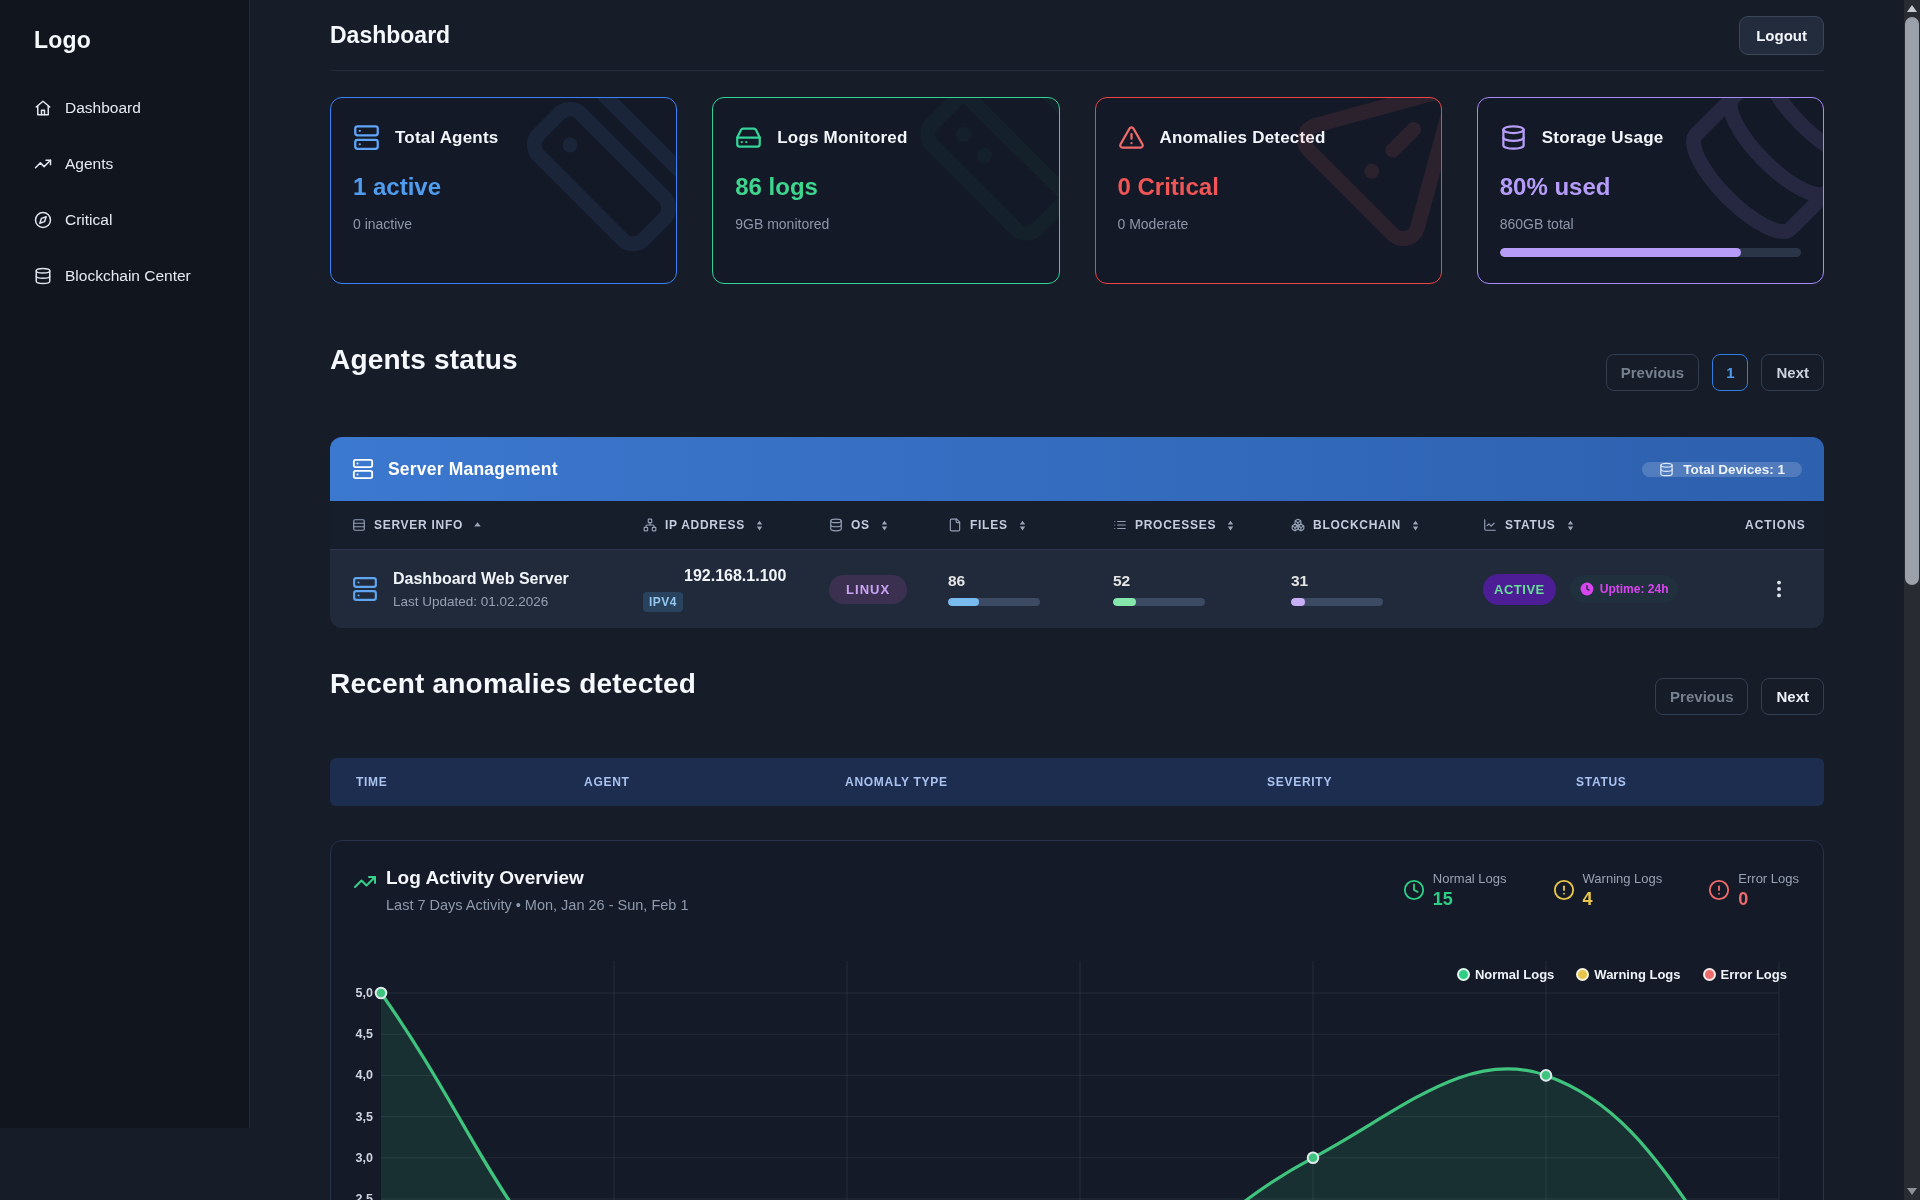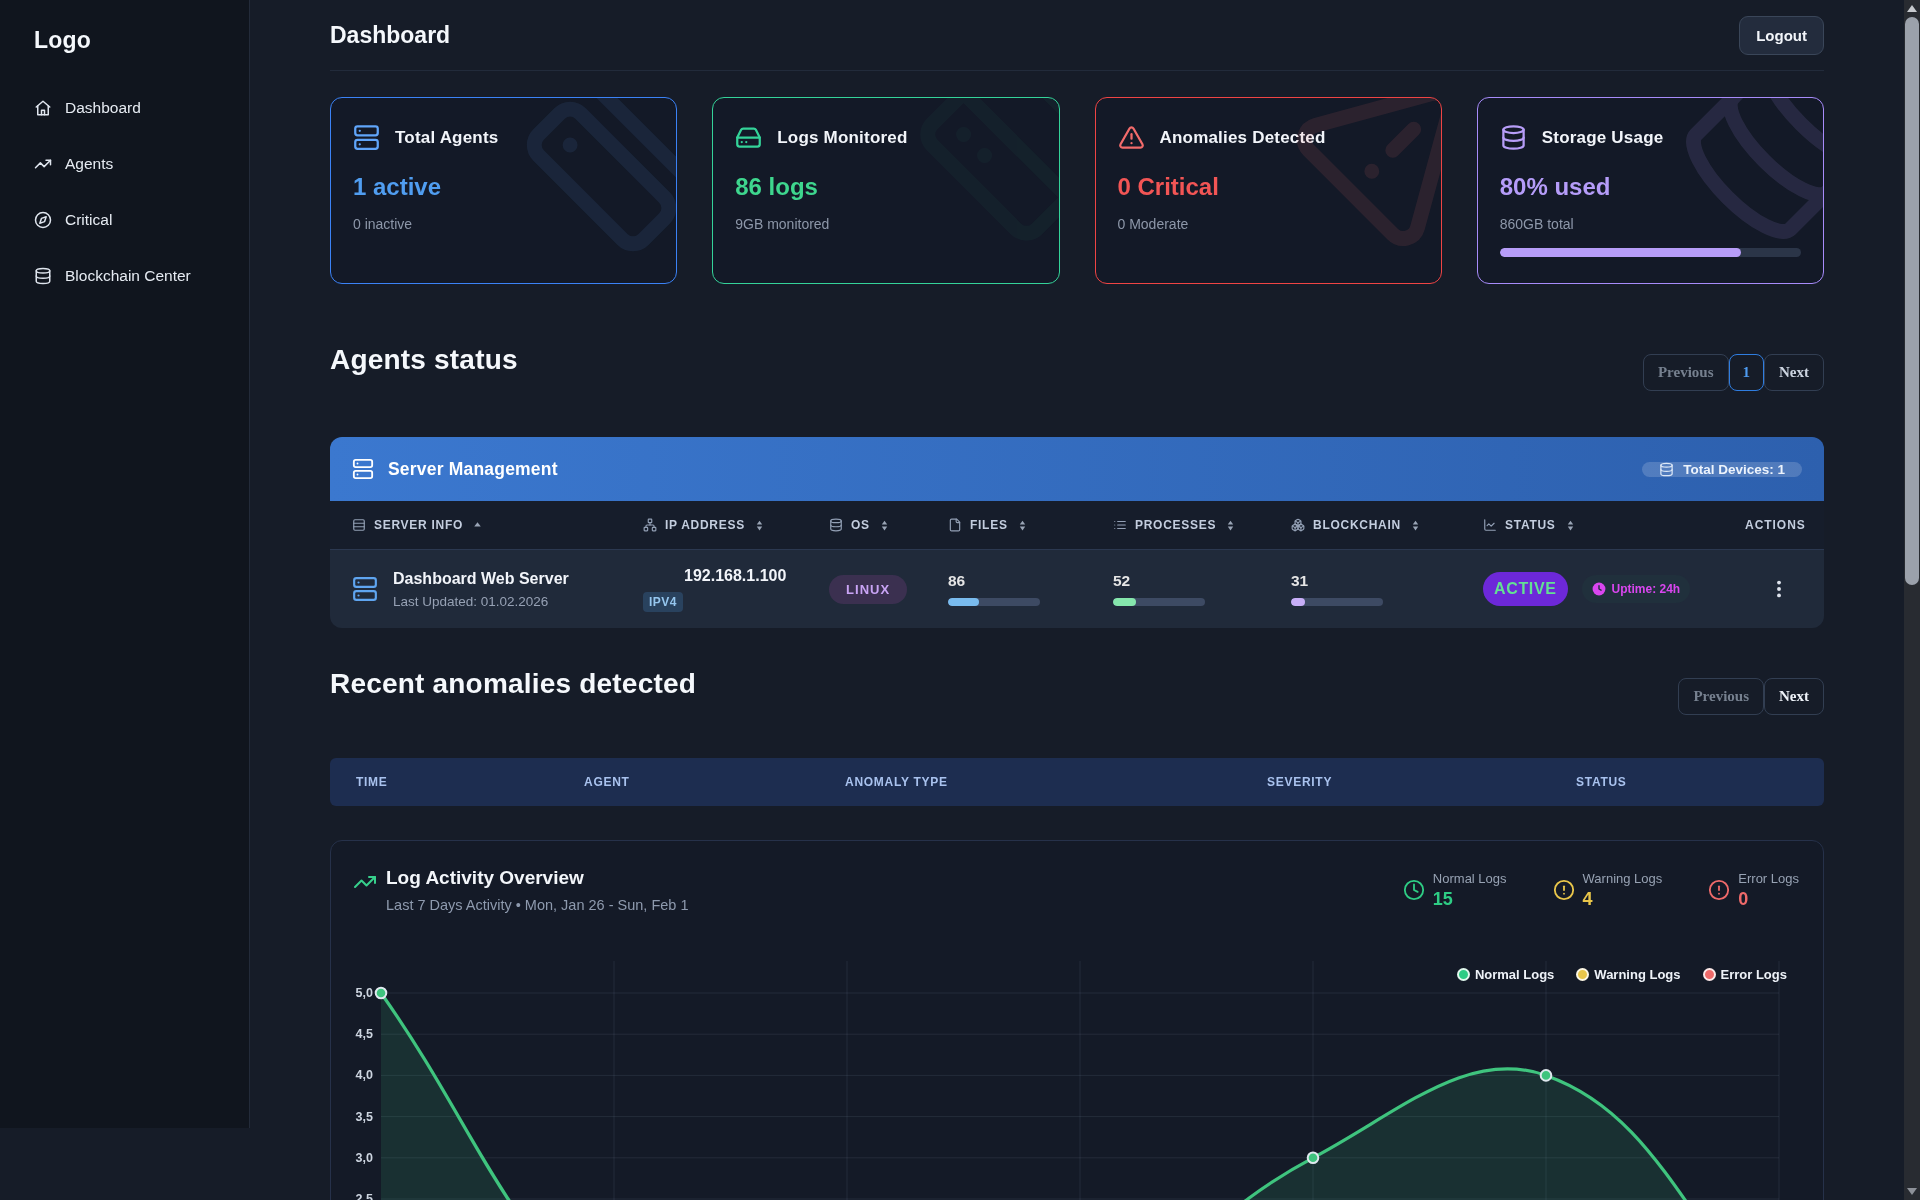--- a/index.html
+++ b/index.html
@@ -58,21 +58,21 @@
   .card:nth-child(4) .watermark { opacity:.12; }
   .watermark svg { width:100%; height:100%; }
   .storage-track { margin-top:16px; height:9px; border-radius:5px; background:#2b3548; overflow:hidden; }
   .storage-fill { height:100%; border-radius:5px; background:var(--icolor); }
 
   
   .section-row { display:flex; align-items:flex-start; justify-content:space-between; height:40px; }
   .section-row.agents { margin-top:60px; }
   .section-row.anomalies { margin-top:40px; }
   .section-row h2 { font-size:28px; font-weight:800; color:#f5f8fc; letter-spacing:.2px; }
-  .pager { display:flex; align-items:center; margin-top:10px;font-family:Liberation Serif, serif; }
+  .pager { display:flex; align-items:center; gap:13px; margin-top:10px; }
   .pg-btn {
     background:transparent; border:1px solid #323e52; border-radius:8px;
     font-family:inherit; font-size:15px; font-weight:bold; padding:9px 14px; cursor:pointer;
   }
   .pg-prev { color:#76808f; }
   .pg-next { color:#ccd4e0; }
   .pg-next.bright { color:#eef2f8; }
   .pg-page { color:#4e9bf0; border-color:#2f7de0; padding:9px 13px; }
 
   
@@ -102,21 +102,21 @@
   .cell-server .sic { width:26px; height:26px; color:#5fa5f0; flex:none; }
   .srv-name { font-size:16px; font-weight:bold; color:#f2f5fa; }
   .srv-sub { margin-top:6px; font-size:13.5px; color:#96a1b4; }
   .ip-val { font-size:16px; font-weight:bold; color:#f2f5fa;margin-left:41px; }
   .ip-badge { display:inline-block; margin-top:7px; background:#29425e; color:#96c7ef; font-size:12px; font-weight:bold; padding:3px 6px; border-radius:4px; letter-spacing:.04em; }
   .os-pill { display:inline-block; background:#3b3050; color:#c9a4f5; font-size:13px; font-weight:bold; letter-spacing:.08em; padding:7px 17px; border-radius:999px; }
   .metric-val { font-size:15.5px; font-weight:bold; color:#e5e5e5; }
   .metric-track { margin-top:8px; width:92px; height:8px; border-radius:4px; background:#3d4a63; overflow:hidden; }
   .metric-fill { height:100%; border-radius:4px; background:var(--bar); }
   .cell-status { display:flex; align-items:center; gap:14px; }
-  .active-pill { background:#6d28d9; color:#63e093; font-size:16px; font-weight:bold; letter-spacing:.04em; padding:8px 11px; border-radius:999px; }
+  .active-pill { background:#4c1d95; color:#63e093; font-size:13px; font-weight:bold; letter-spacing:.04em; padding:8px 11px; border-radius:999px; }
   .uptime-pill { display:flex; align-items:flex-end; gap:6px; background:#20303c; color:#d946ef; font-size:12px; font-weight:bold; padding:7px 10px; border-radius:999px; }
   .uptime-pill .uic { width:14px; height:14px; }
   .cell-actions { display:flex; justify-content:flex-end; padding-right:12px; }
   .kebab { background:none; border:none; cursor:pointer; width:22px; height:26px; color:#dfe5ee; }
   .kebab svg { width:100%; height:100%; }
 
   
   .anom-bar {
     margin-top:50px; height:48px; border-radius:6px; background:#1d2d50;
     display:grid; grid-template-columns:228px 261px 422px 309px 1fr; align-items:center; padding:0 26px;

